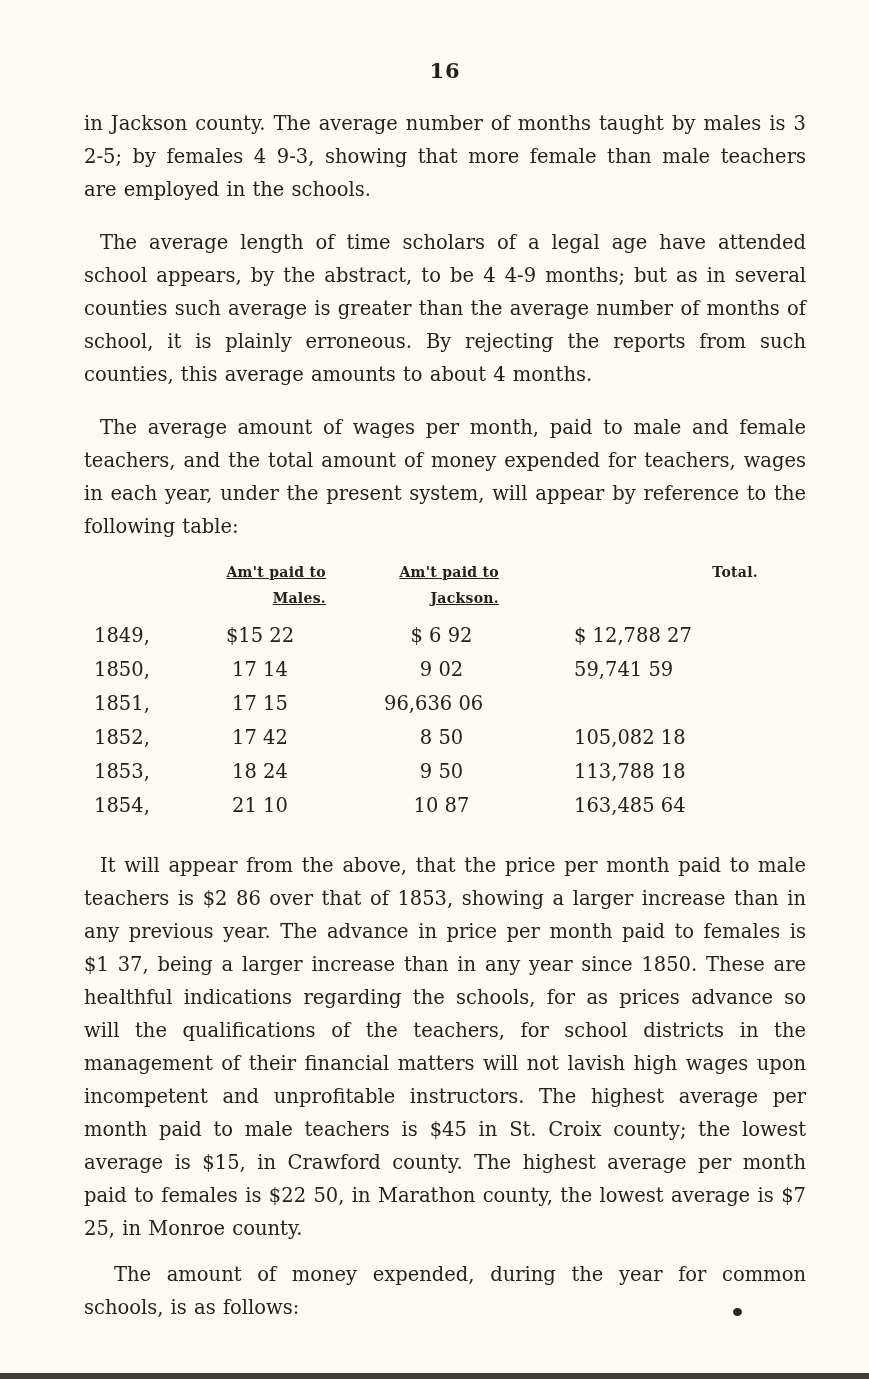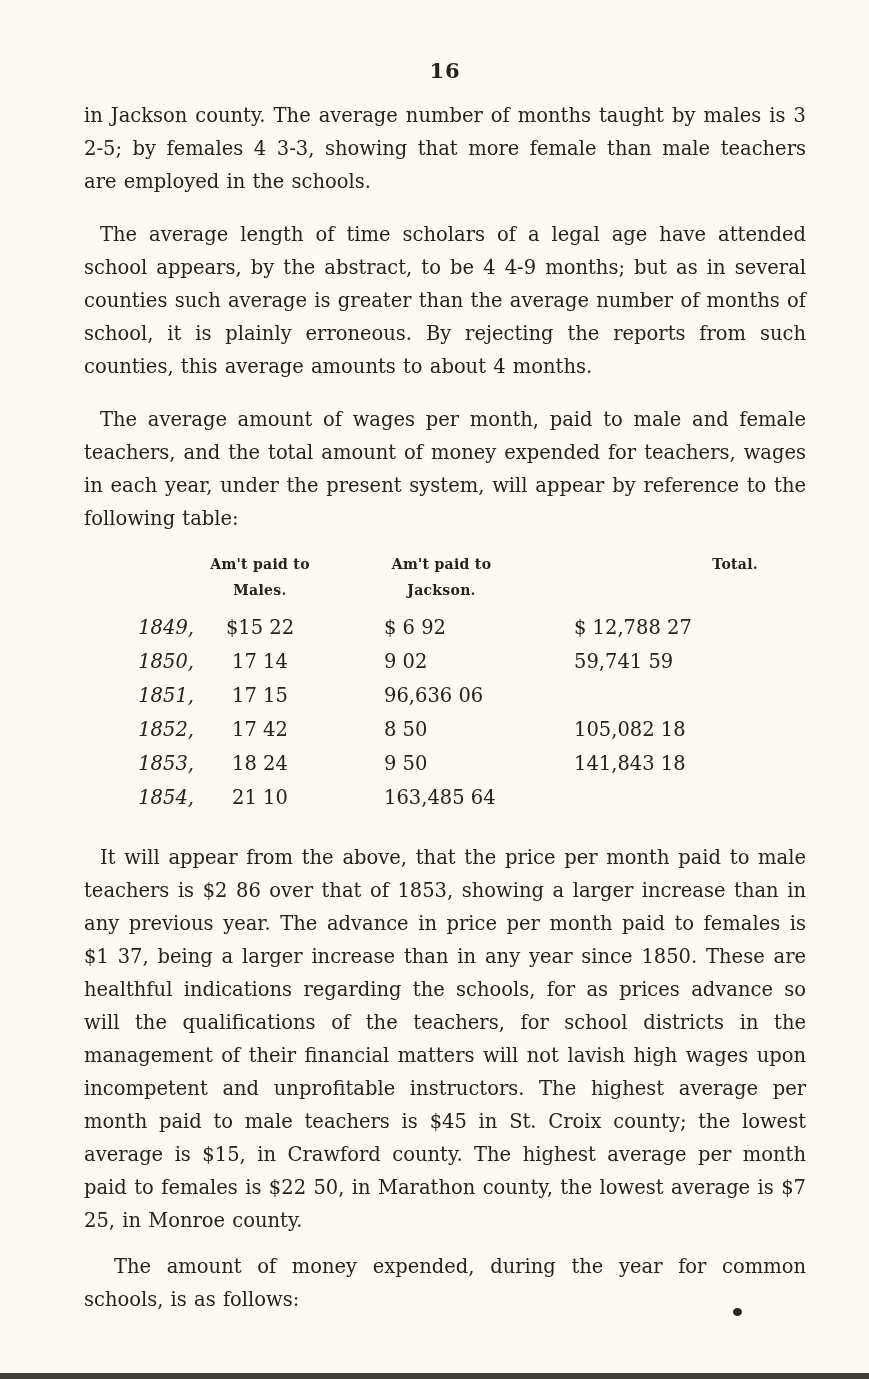--- a/index.html
+++ b/index.html
@@ -19,21 +19,21 @@
   .content {
     position: absolute;
     left: 84px;
     top: 58px;
     width: 722px;
   }
   .page-number {
     text-align: center;
     font-size: 21px;
     letter-spacing: 1px;
-    margin-bottom: 16px;
+    margin-bottom: 24px;
     font-weight: bold;
   }
   p.body-text {
     font-size: 19.5px;
     line-height: 33px;
     text-align: justify;
     margin: 0 0 13px 0;
     word-spacing: 1px;
   }
   p.indent-small { text-indent: 16px; margin-top: 20px; }
@@ -48,25 +48,25 @@
     grid-template-columns: 110px 190px 190px 1fr;
     line-height: 34px;
   }
   .t-header {
     font-size: 14px;
     font-weight: bold;
     letter-spacing: 0.3px;
     line-height: 26px;
     margin-bottom: 8px;
   }
-  .t-header .c-males, .t-header .c-females { text-align: center; }
+  .t-header .c-males, .t-header .c-females { text-align: right; text-decoration: underline; }
   .t-header .c-total { text-align: right; padding-right: 48px; }
-  .c-year { text-align: right; padding-left: 10px; font-style: italic; }
+  .c-year { text-align: left; padding-left: 10px; }
   .c-males { text-align: center; padding-right: 58px; }
-  .c-females { text-align: left; padding-right: 75px; }
+  .c-females { text-align: center; padding-right: 75px; }
   .c-total { padding-right: 5px; }
 
   .scan-edge-bottom {
     position: absolute;
     left: 0;
     bottom: 0;
     width: 100%;
     height: 6px;
     background: #413e38;
   }
@@ -81,21 +81,21 @@
   }
 </style>
 </head>
 <body>
 
 <div class="page">
   <div class="content">
 
     <div class="page-number">16</div>
 
-    <p class="body-text">in Jackson county. The average number of months taught by males is 3 2-5; by females 4 3-3, showing that more female than male teachers are employed in the schools.</p>
+    <p class="body-text">in Jackson county. The average number of months taught by males is 3 2-5; by females 4 9-3, showing that more female than male teachers are employed in the schools.</p>
 
     <p class="body-text indent-small">The average length of time scholars of a legal age have attended school appears, by the abstract, to be 4 4-9 months; but as in several counties such average is greater than the average number of months of school, it is plainly erroneous. By rejecting the reports from such counties, this average amounts to about 4 months.</p>
 
     <p class="body-text indent-small">The average amount of wages per month, paid to male and female teachers, and the total amount of money expended for teachers, wages in each year, under the present system, will appear by reference to the following table:</p>
 
     <div class="wages-table">
       <div class="t-row t-header">
         <span class="c-year"></span>
         <span class="c-males">Am't paid to Males.</span>
         <span class="c-females">Am't paid to Jackson.</span>
@@ -122,25 +122,26 @@
       <div class="t-row">
         <span class="c-year">1852,</span>
         <span class="c-males">17 42</span>
         <span class="c-females">8 50</span>
         <span class="c-total">105,082 18</span>
       </div>
       <div class="t-row">
         <span class="c-year">1853,</span>
         <span class="c-males">18 24</span>
         <span class="c-females">9 50</span>
-        <span class="c-total">141,843 18</span>
+        <span class="c-total">113,788 18</span>
       </div>
       <div class="t-row">
         <span class="c-year">1854,</span>
         <span class="c-males">21 10</span>
+        <span class="c-females">10 87</span>
         <span class="c-total">163,485 64</span>
       </div>
     </div>
 
     <p class="body-text indent-small">It will appear from the above, that the price per month paid to male teachers is $2 86 over that of 1853, showing a larger increase than in any previous year. The advance in price per month paid to females is $1 37, being a larger increase than in any year since 1850. These are healthful indications regarding the schools, for as prices advance so will the qualifications of the teachers, for school districts in the management of their financial matters will not lavish high wages upon incompetent and unprofitable instructors. The highest average per month paid to male teachers is $45 in St. Croix county; the lowest average is $15, in Crawford county. The highest average per month paid to females is $22 50, in Marathon county, the lowest average is $7 25, in Monroe county.</p>
 
     <p class="body-text indent-large">The amount of money expended, during the year for common schools, is as follows:</p>
 
   </div>
 

